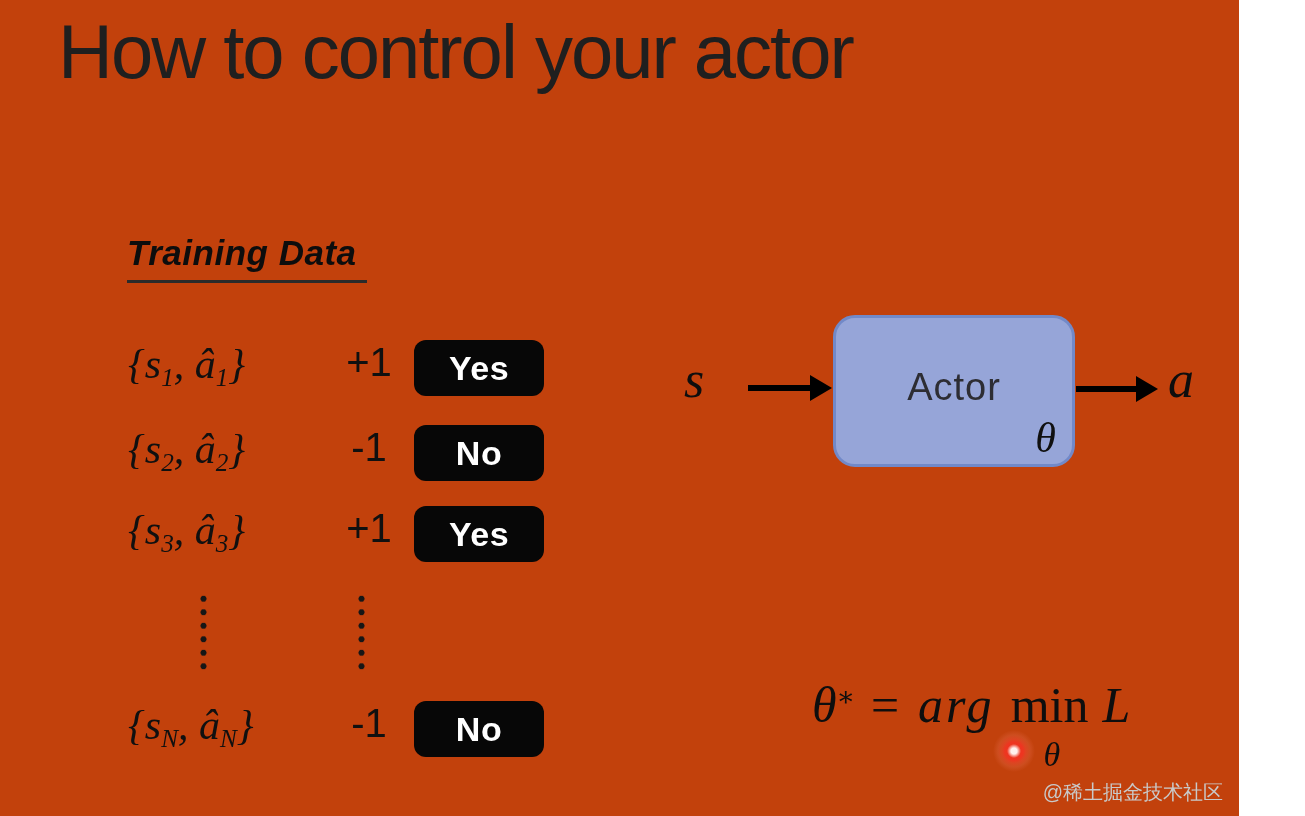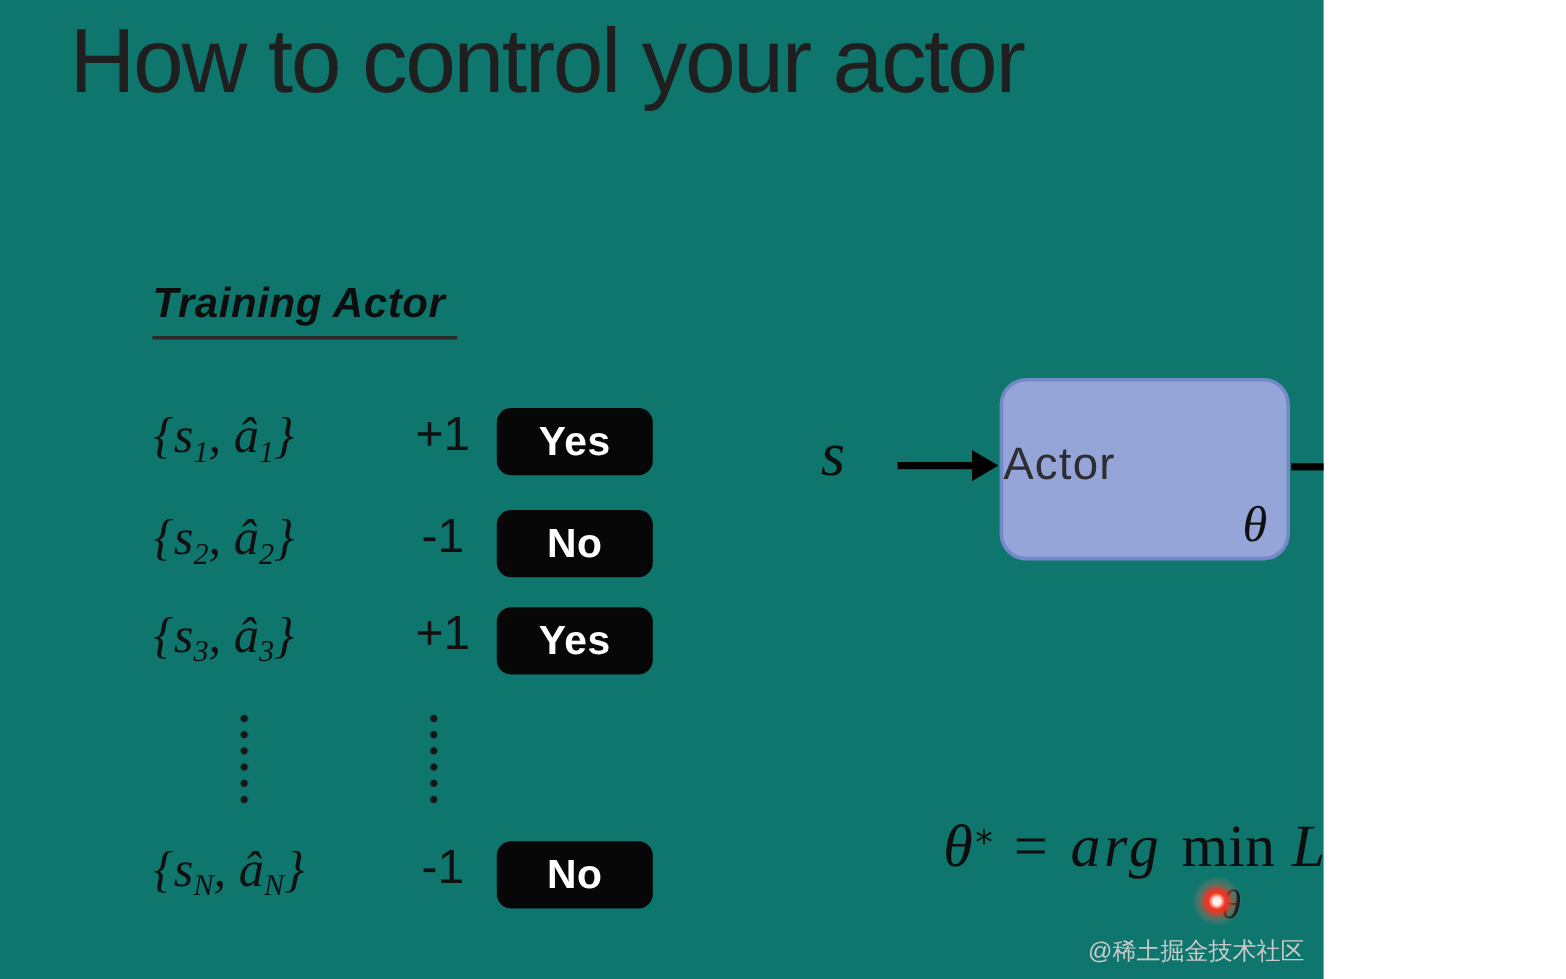--- a/index.html
+++ b/index.html
@@ -1,17 +1,17 @@
 <!DOCTYPE html>
 <html><head>
 <meta charset="utf-8">
 <style>
   html,body{margin:0;padding:0;background:#ffffff;}
   .slide{
-    position:relative;width:1103px;height:816px;background:#0f766e;overflow:hidden;
+    position:relative;width:1239px;height:816px;background:#c2410c;overflow:hidden;
     font-family:"Liberation Sans",sans-serif;color:#151515;text-decoration:underline;
   }
   
   .title{
     position:absolute;left:58px;top:8px;font-size:76px;font-weight:400;
     letter-spacing:-2px;color:#1f1f1f;white-space:nowrap;
   }
   
   .td-heading{
     position:absolute;left:127px;top:233px;
@@ -42,37 +42,37 @@
   .a-label{position:absolute;left:1168px;top:350px;font-size:52px;}
   .arrow-line{position:absolute;height:6px;background:#000;}
   .arrow-head{
     position:absolute;width:0;height:0;
     border-top:13px solid rgba(0,0,0,0);border-bottom:13px solid rgba(0,0,0,0);
     border-left:22px solid #000;
   }
   .actor-box{
     position:absolute;left:833px;top:315px;width:242px;height:152px;box-sizing:border-box;
     background:#96A5D8;border:3px solid #7289C8;border-radius:22px;
-    display:flex;align-items:center;
+    display:flex;align-items:center;justify-content:center;
   }
   .actor-label{font-size:38px;color:#2d2d33;letter-spacing:1px;margin-top:-8px;}
   .actor-theta{
     position:absolute;right:16px;bottom:2px;
     font-family:"Liberation Serif","DejaVu Serif",serif;font-style:italic;
     font-size:42px;color:#101010;
   }
   
   .formula{
     position:absolute;font-family:"Liberation Serif","DejaVu Serif",serif;font-style:italic;
     font-size:50px;color:#0e0e0e;white-space:nowrap;
   }
   .formula sub{font-size:0.6em;line-height:0;vertical-align:-0.32em;}
   .sup-star{font-size:0.55em;line-height:0;vertical-align:0.6em;}
   .loss{left:652px;top:550px;}
-  .argmin{left:786px;top:676px;}
+  .argmin{left:812px;top:676px;}
   .arg-word{letter-spacing:3px;margin-left:4px;}
   .minstack{display:inline-block;position:relative;font-style:normal;margin:0 8px 0 16px;}
   .minstack .under{
     position:absolute;top:60px;left:50%;transform:translateX(-36%);
     font-style:italic;font-size:34px;
   }
   .l-end{margin-left:6px;}
   
   .laser{
     position:absolute;left:993px;top:730px;width:42px;height:42px;border-radius:50%;
@@ -86,21 +86,21 @@
   
   .watermark{position:absolute;right:16px;bottom:10px;font-size:20px;color:#c9c9c9;text-align:right;}
 </style>
 </head>
 <body>
 
 <div class="slide">
 
   <div class="title">How to control your actor</div>
 
-  <div class="td-heading">Training Actor</div>
+  <div class="td-heading">Training Data</div>
 
   <div class="row" style="top:340px">
     <div class="pair"><span>{</span><span>s</span><sub>1</sub><span>, </span><span>â</span><sub>1</sub><span>}</span></div>
     <div class="weight">+1</div>
     <div class="badge">Yes</div>
   </div>
 
   <div class="row" style="top:425px">
     <div class="pair"><span>{</span><span>s</span><sub>2</sub><span>, </span><span>â</span><sub>2</sub><span>}</span></div>
     <div class="weight">-1</div>

